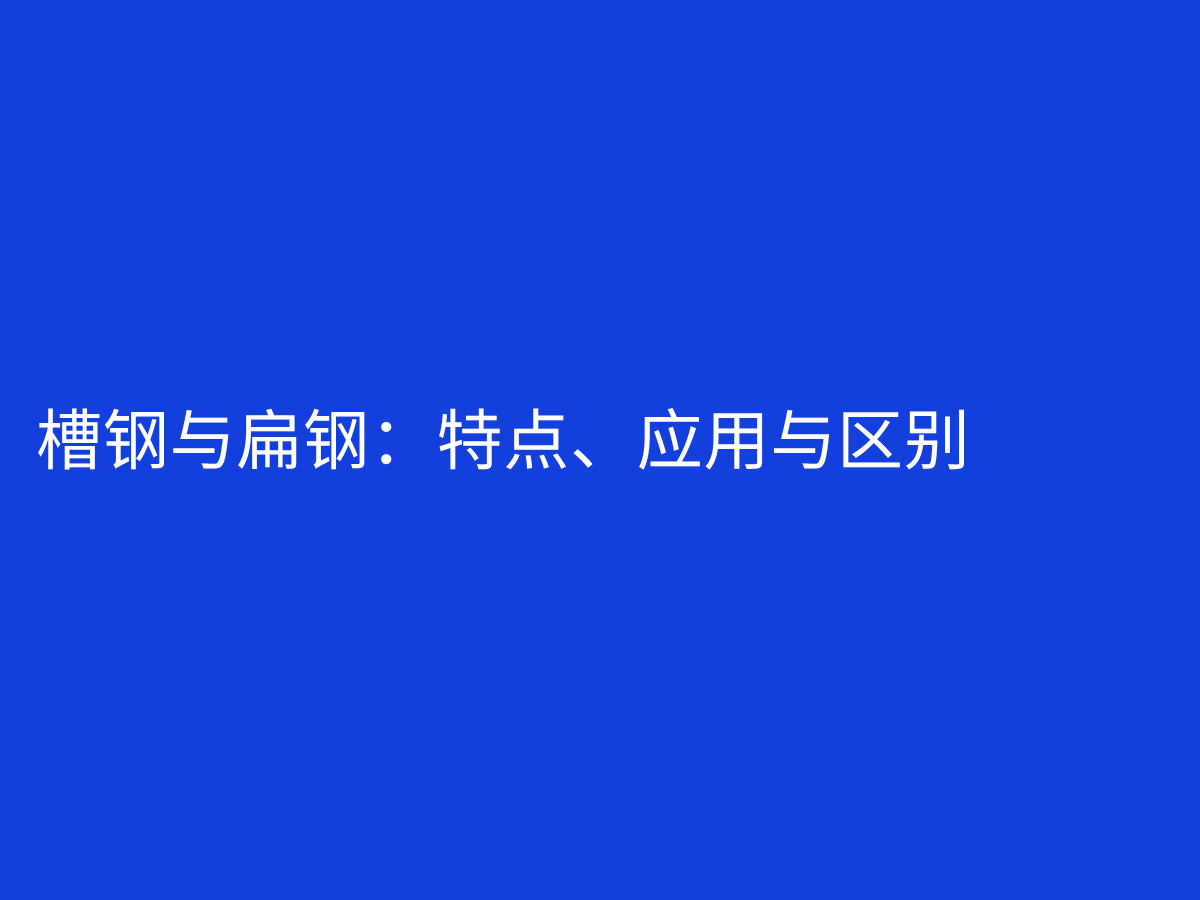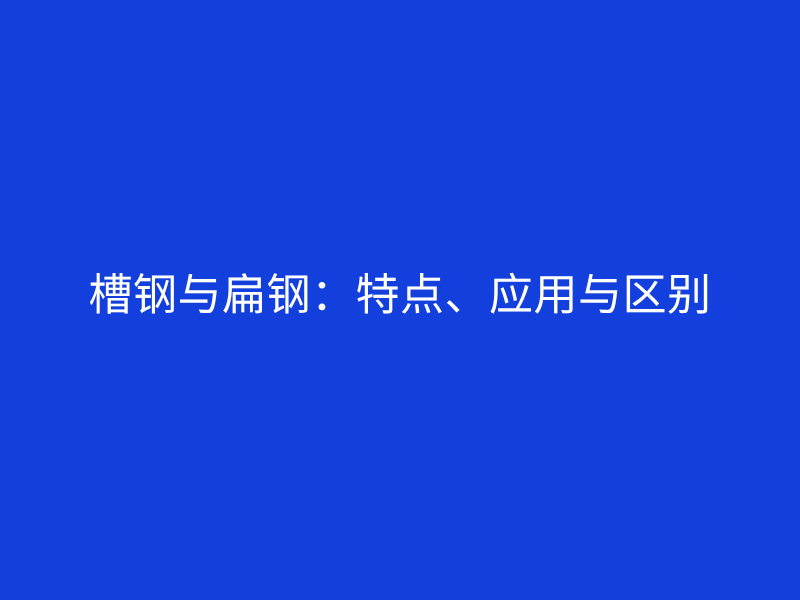--- a/index.html
+++ b/index.html
@@ -28,21 +28,21 @@
     overflow: hidden;
   }
 
   
   .title-block {
     position: absolute;
     left: 0;
     right: 0;
     top: 295px;
     transform: translateY(-50%);
-    text-align: center;
+    text-align: left;
     padding: 0 24px;
     box-sizing: border-box;
   }
 
   .banner-title {
     margin: 0;
     color: #ffffff;
     font-family: "Liberation Sans", "DejaVu Sans", sans-serif;
     font-size: 44px;
     font-weight: 400;

